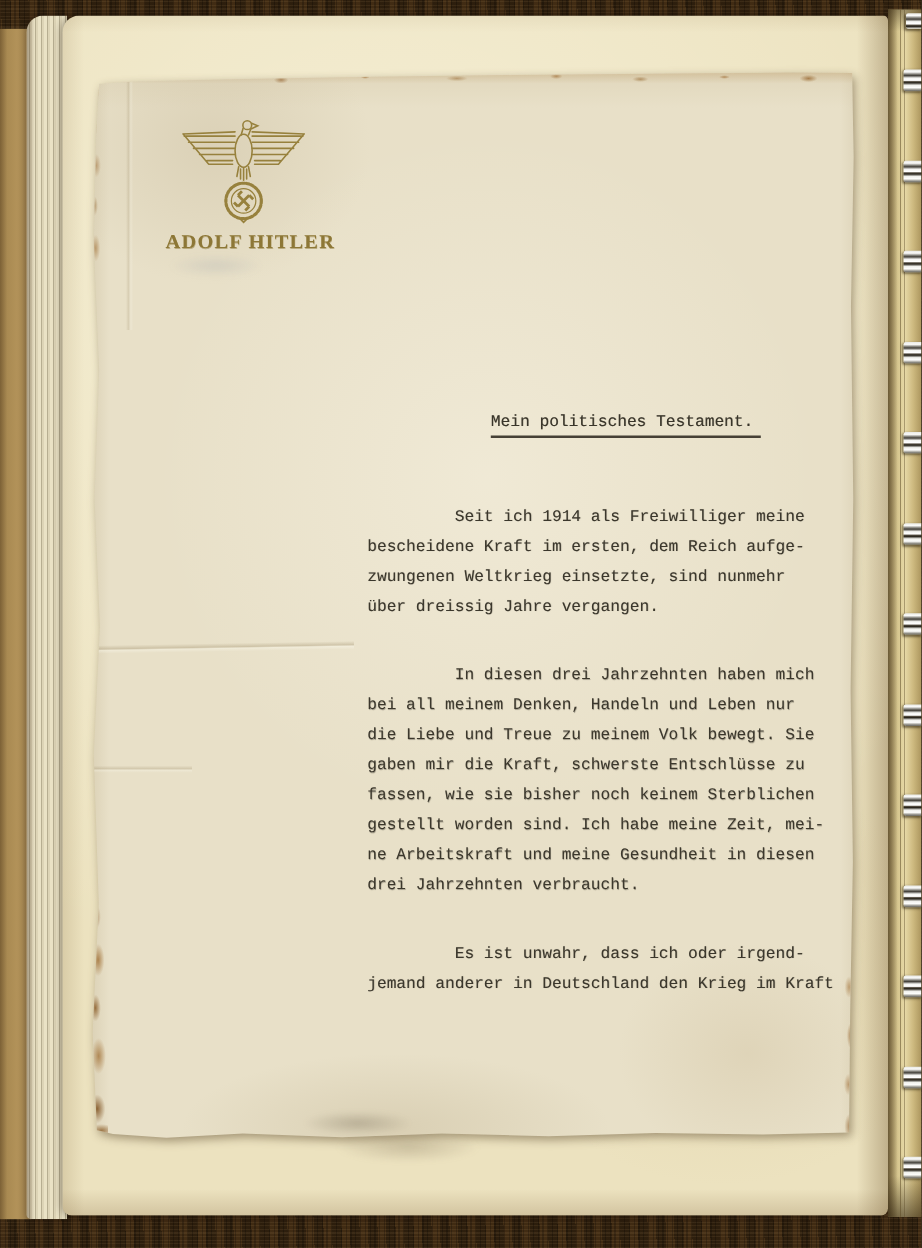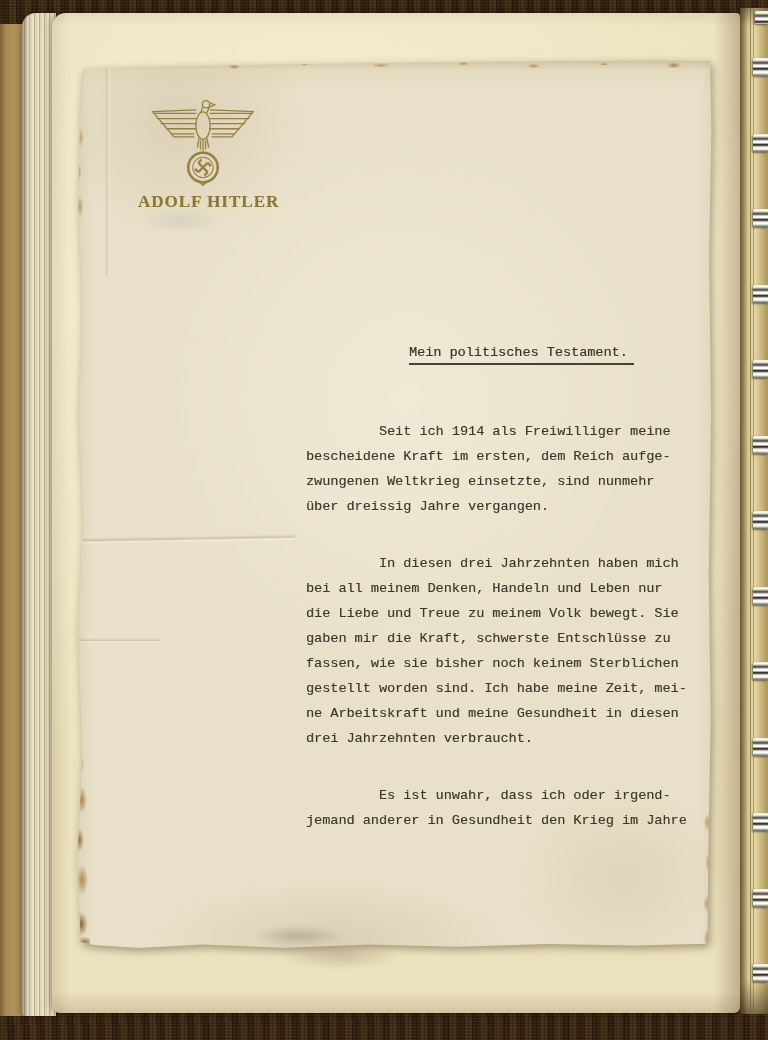--- a/index.html
+++ b/index.html
@@ -246,19 +246,19 @@
 über dreissig Jahre vergangen.</p>
         <p>         In diesen drei Jahrzehnten haben mich
 bei all meinem Denken, Handeln und Leben nur
 die Liebe und Treue zu meinem Volk bewegt. Sie
 gaben mir die Kraft, schwerste Entschlüsse zu
 fassen, wie sie bisher noch keinem Sterblichen
 gestellt worden sind. Ich habe meine Zeit, mei-
 ne Arbeitskraft und meine Gesundheit in diesen
 drei Jahrzehnten verbraucht.</p>
         <p>         Es ist unwahr, dass ich oder irgend-
-jemand anderer in Gesundheit den Krieg im Jahre</p>
+jemand anderer in Deutschland den Krieg im Kraft</p>
       </div>
 
     </div>
   </div>
 
 </div>
 
 </body></html>

